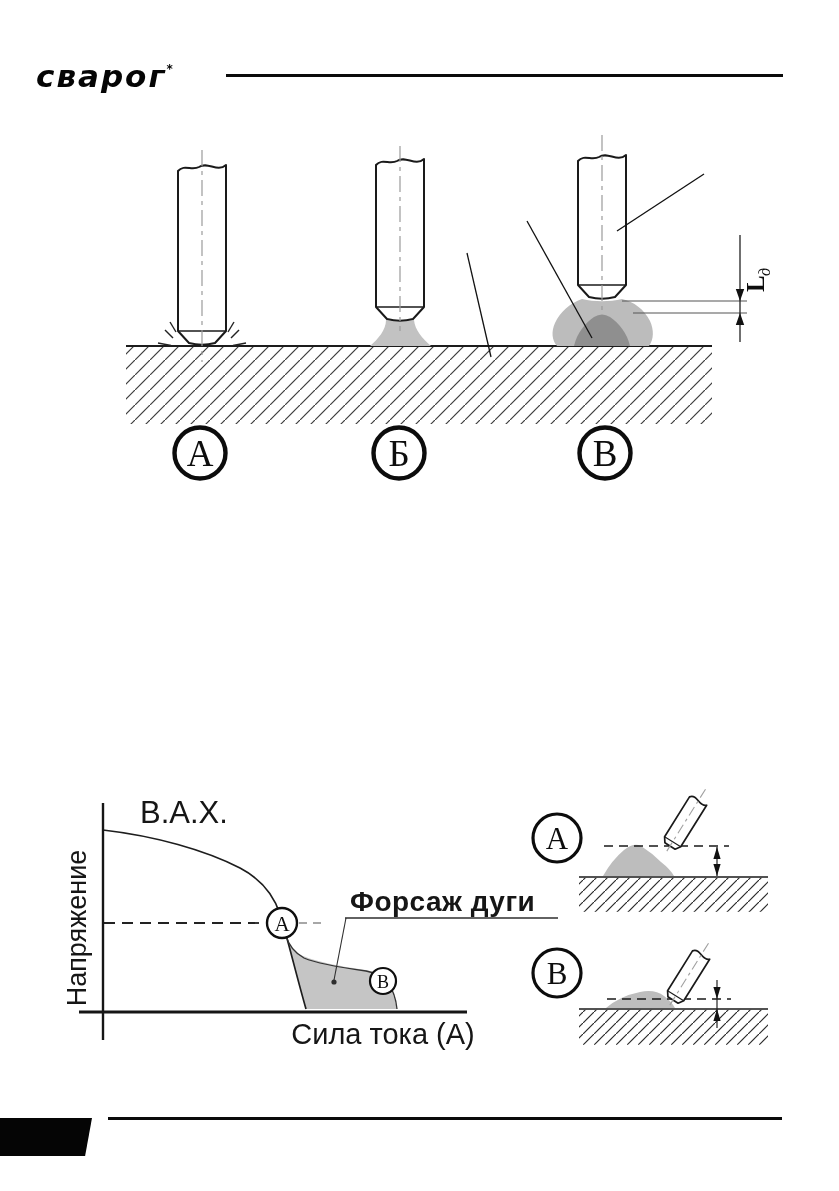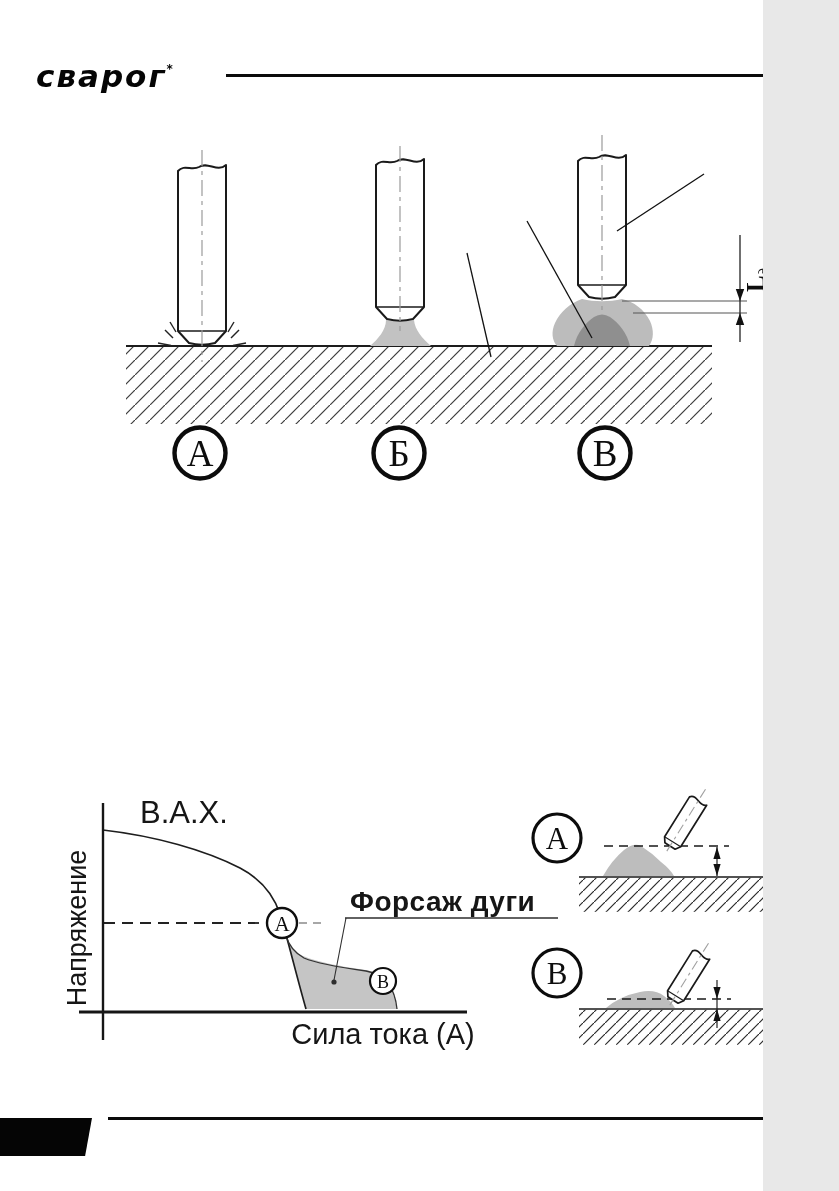--- a/index.html
+++ b/index.html
@@ -1,16 +1,16 @@
 <!DOCTYPE html>
 <html><head>
 <meta charset="utf-8">
 <style>
   html,body{margin:0;padding:0;background:#e8e8e8;}
-  .page{position:relative;width:763px;height:1191px;background:#ffffff;overflow:hidden;
+  .page{position:relative;width:839px;height:1191px;background:#ffffff;overflow:hidden;
         font-family:"Liberation Sans",sans-serif;}
   
   .logo{position:absolute;left:36px;top:48px;width:190px;height:46px;color:#050505;
         font-family:"DejaVu Sans",sans-serif;font-style:italic;font-weight:bold;
         font-size:31px;letter-spacing:2px;line-height:42px;}
   .logo sup{font-size:12px;font-style:normal;vertical-align:14px;letter-spacing:0;}
   .header-rule{position:absolute;left:226px;top:74px;width:557px;height:3px;background:#0a0a0a;}
   
   .footer-block{position:absolute;left:0;top:1118px;width:92px;height:38px;background:#050505;
                 clip-path:polygon(0 0,100% 0,92.5% 100%,0 100%);}

